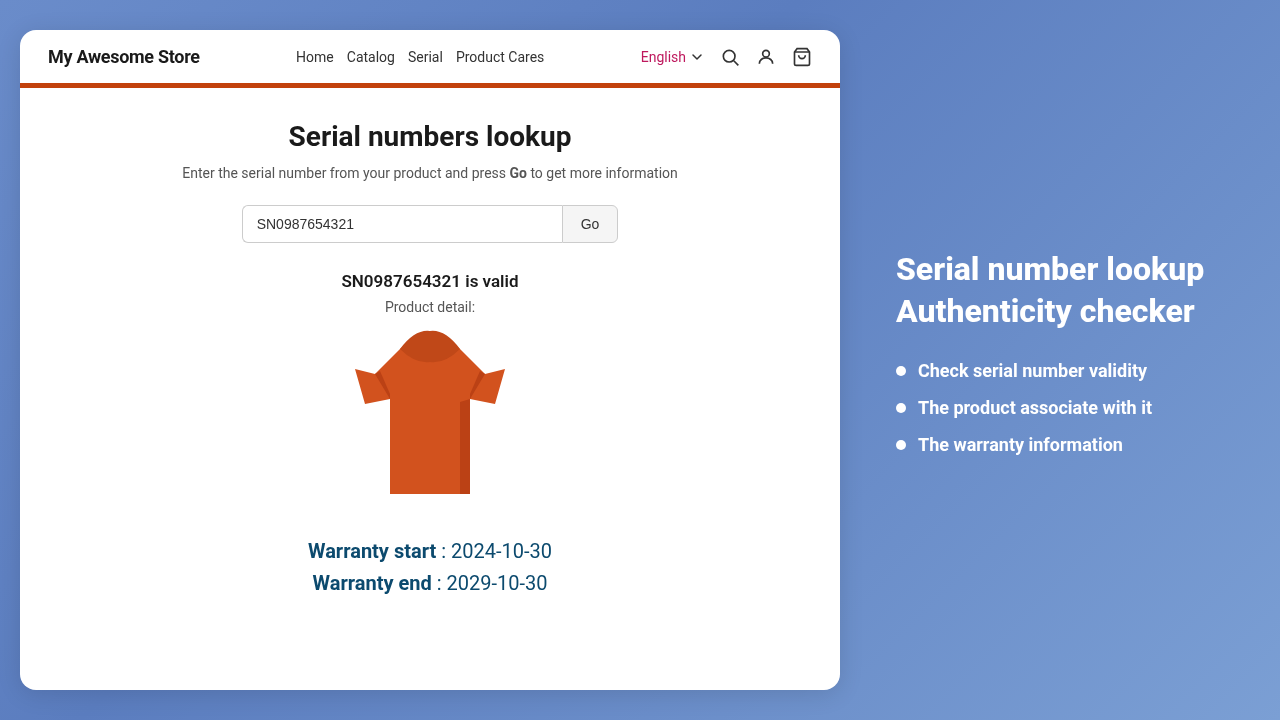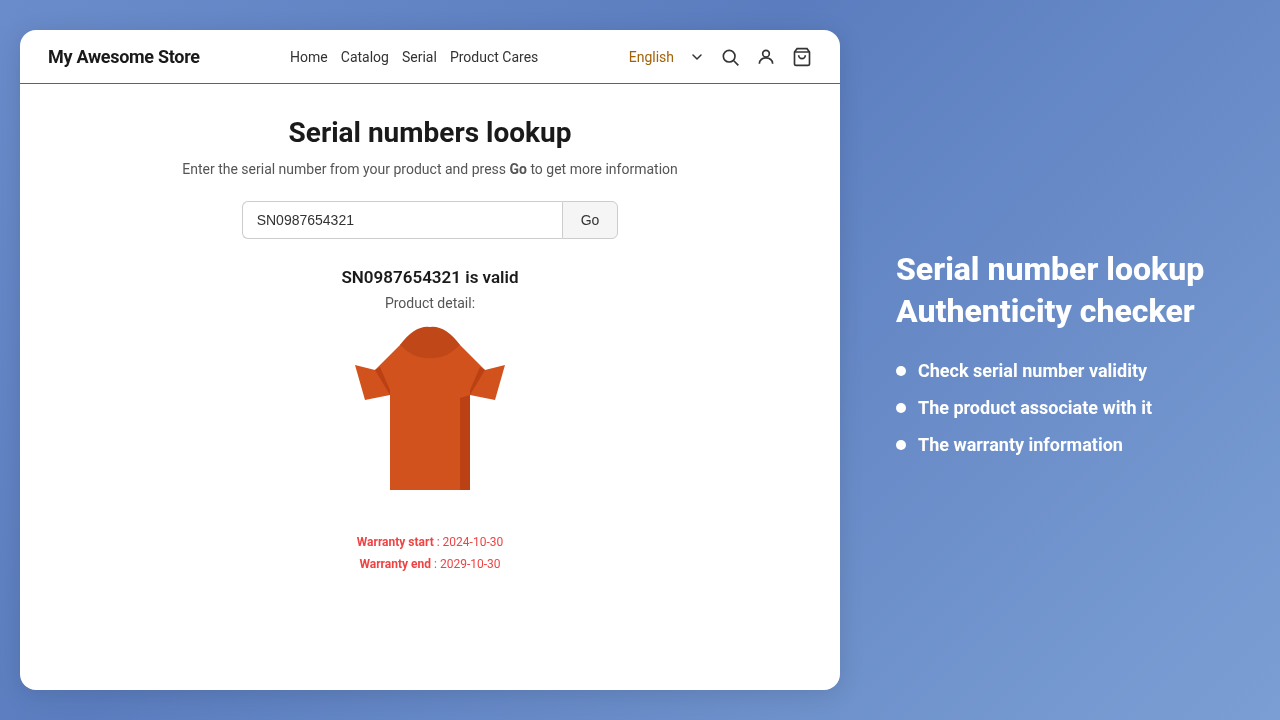--- a/index.html
+++ b/index.html
@@ -32,21 +32,21 @@
       box-shadow: 0 4px 24px rgba(0,0,0,0.12);
       overflow: hidden;
     }
 
     
     .store-nav {
       display: flex;
       align-items: center;
       justify-content: space-between;
       padding: 16px 28px;
-      border-bottom: 1px solid #c2410c;
+      border-bottom: 5px solid #c2410c;
     }
 
     .store-logo {
       font-size: 18px;
       font-weight: 700;
       color: #1a1a1a;
       letter-spacing: -0.3px;
     }
 
     .nav-links {
@@ -63,23 +63,23 @@
 
     .nav-right {
       display: flex;
       align-items: center;
       gap: 16px;
     }
 
     .lang-selector {
       display: flex;
       align-items: center;
-      gap: 16px;
-      font-size: 14px;
-      color: #a16207;
+      gap: 4px;
+      font-size: 14px;
+      color: #be185d;
       cursor: pointer;
     }
 
     .nav-icon {
       width: 20px;
       height: 20px;
       cursor: pointer;
       color: #333;
     }
 
@@ -161,22 +161,22 @@
       display: flex;
       justify-content: center;
       margin-bottom: 20px;
     }
 
     .warranty-info {
       margin-top: 8px;
     }
 
     .warranty-row {
-      font-size: 12px;
-      color: #ef4444;
+      font-size: 20px;
+      color: #0c4a6e;
       margin-bottom: 8px;
       text-align: center;
     }
 
     .warranty-row strong {
       font-weight: 700;
     }
 
     
     .right-panel {

